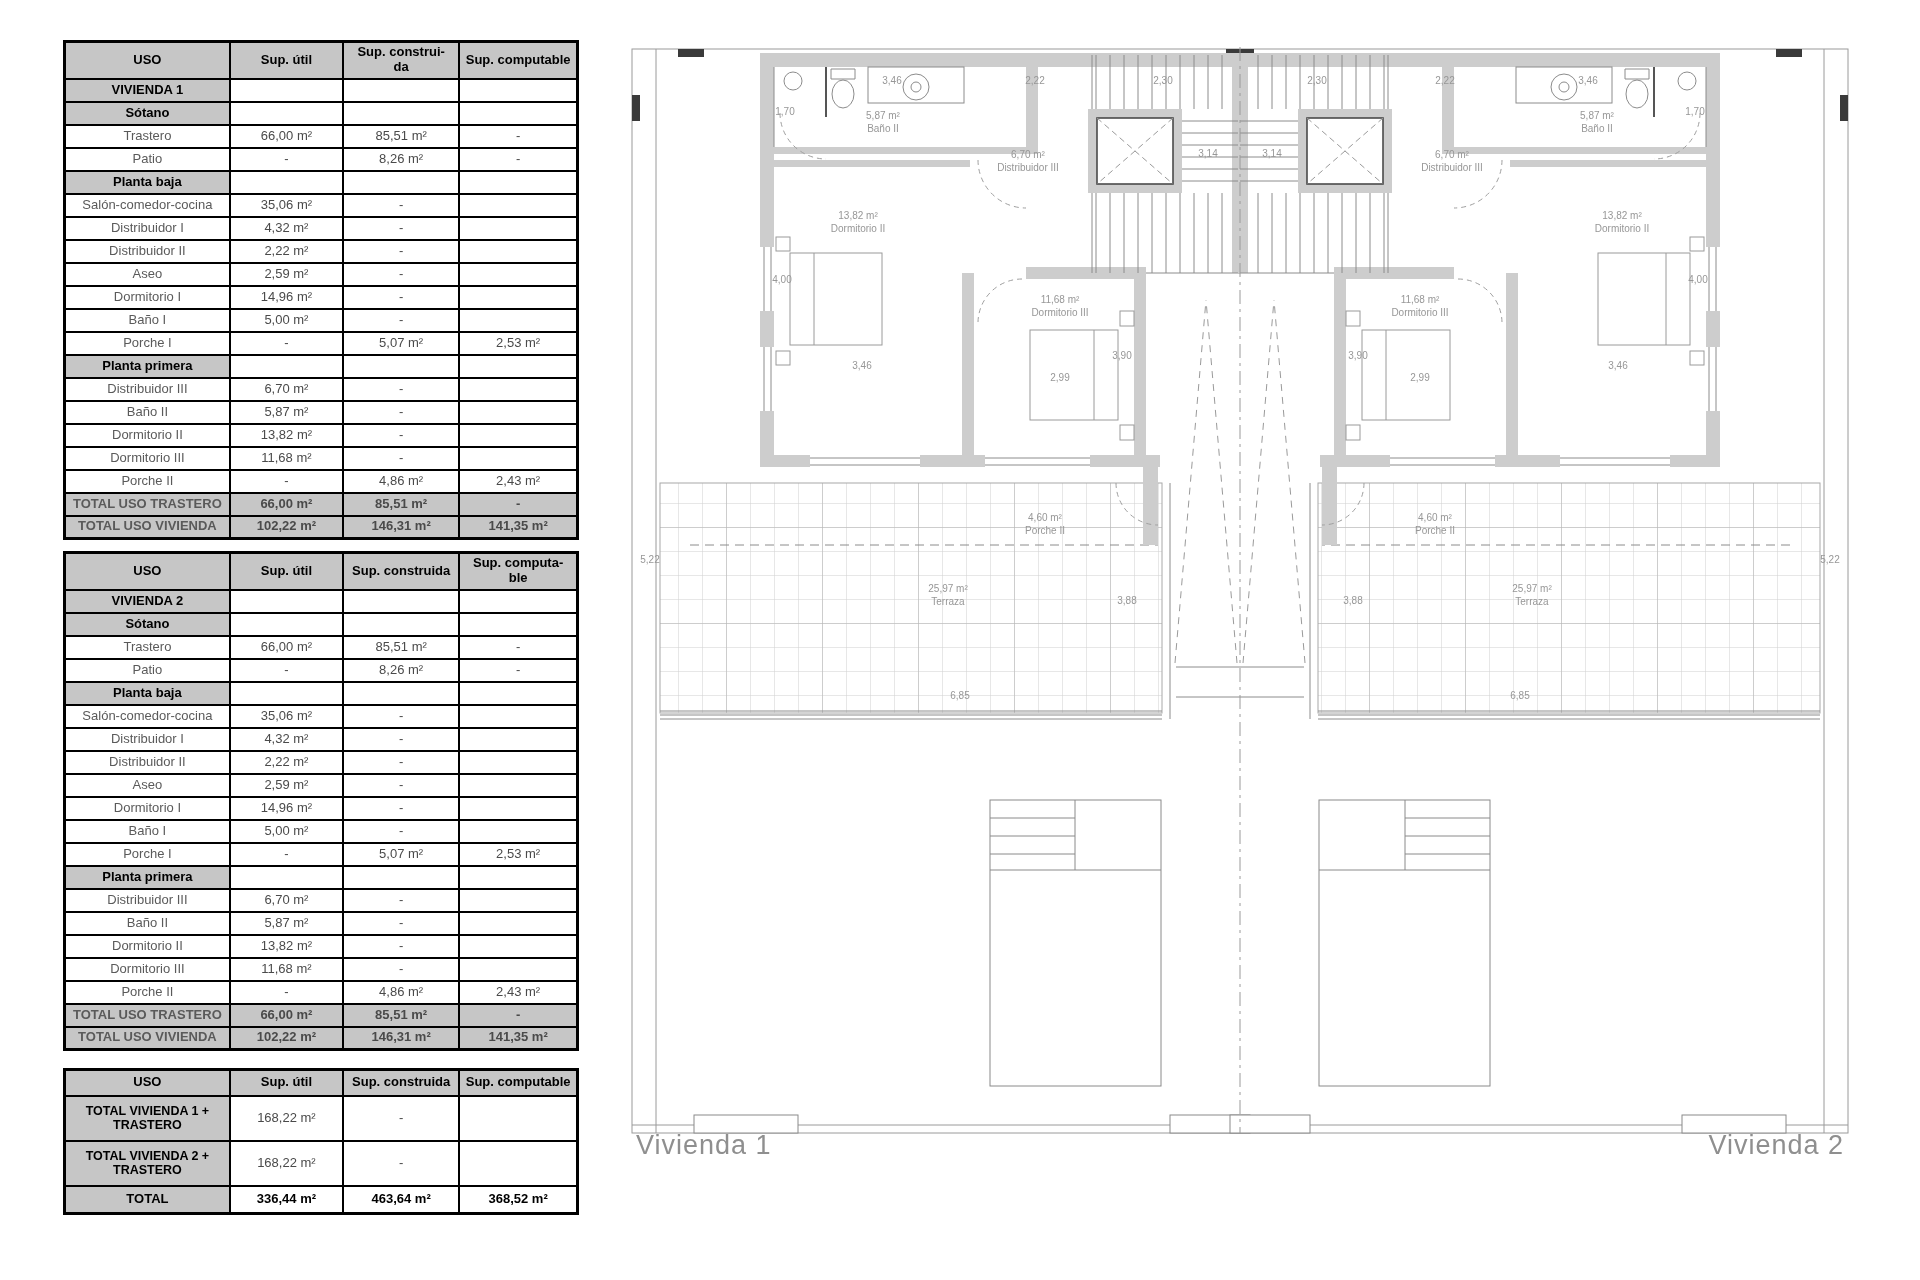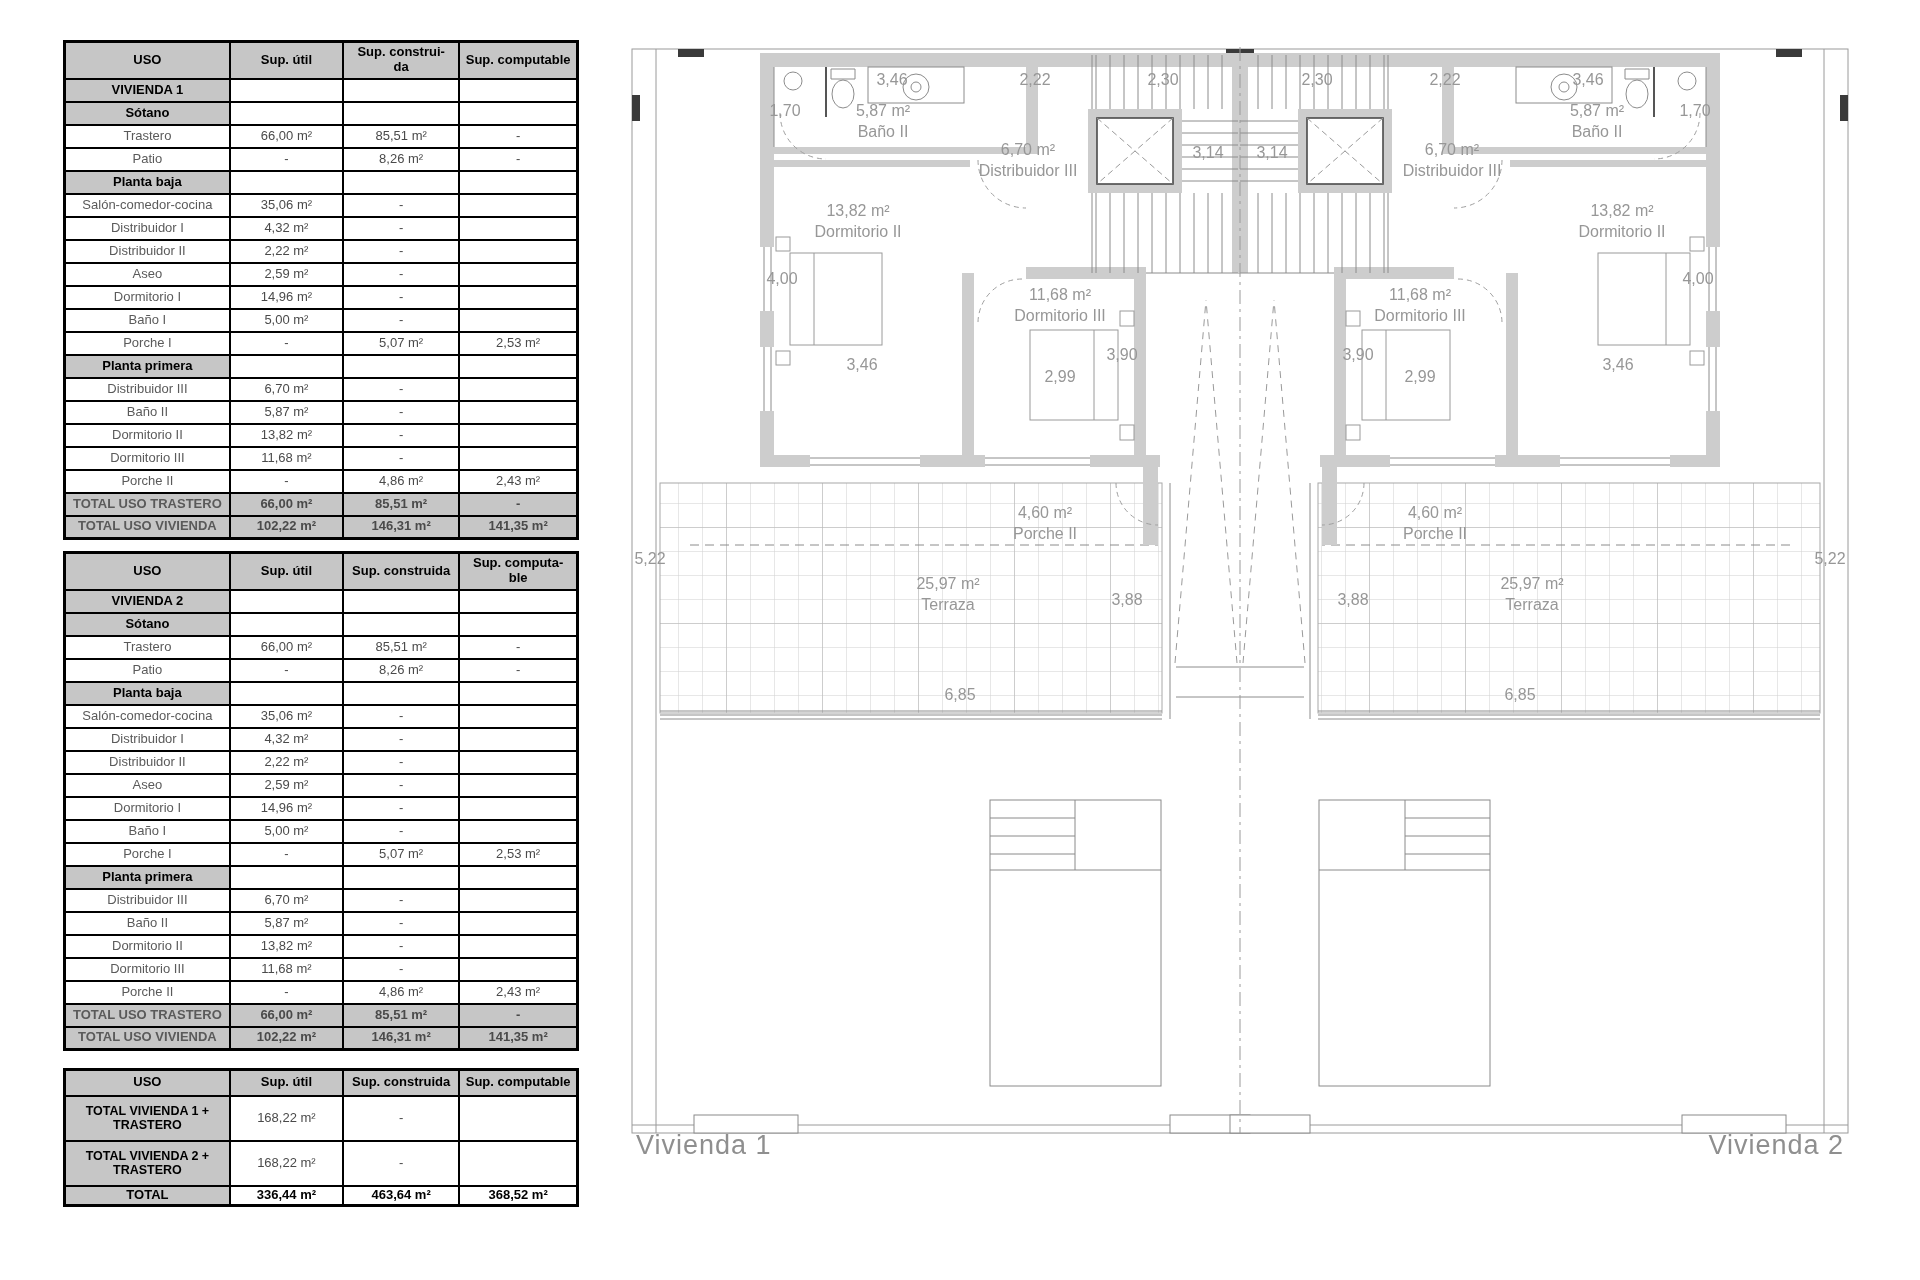--- a/index.html
+++ b/index.html
@@ -16,26 +16,26 @@
   .tbl tbody tr{height:23px;}
   .tbl td.lbl{color:#5a5a5a;}
   .tbl td.val{color:#4a4a4a;}
   tr.section td.lbl{background:#c6c6c6;color:#000;font-weight:bold;}
   tr.total td{background:#c6c6c6;color:#000;font-weight:bold;}
   tr.grand td.lbl{background:#c6c6c6;color:#000;font-weight:bold;white-space:pre-line;font-size:12.5px;}
   tr.grandtotal td.lbl{background:#c6c6c6;color:#000;font-weight:bold;}
   tr.grandtotal td.val{font-weight:bold;color:#000;margin-left:24px;}
   table.tbl-sum thead tr{height:26px;}
   table.tbl-sum tbody tr{height:45px;}
-  table.tbl-sum tbody tr.grandtotal{height:20px;}
+  table.tbl-sum tbody tr.grandtotal{height:28px;}
 
   
   #plan{position:absolute;left:630px;top:47px;width:1220px;height:1150px;}
   #plan svg{position:absolute;left:0;top:0;}
-  .plabel{position:absolute;transform:translate(-50%,-50%);font-size:16px;
+  .plabel{position:absolute;transform:translate(-50%,-50%);font-size:10px;
           color:#979797;white-space:pre-line;text-align:center;line-height:1.3;}
   .vlabel{position:absolute;font-size:27px;color:#8f8f8f;letter-spacing:1px;}
 </style>
 </head>
 <body>
 
 <table class="tbl" style="left:63px;top:40px;width:516px;">
   <colgroup>
       <col style="width:165px">
       <col style="width:113px">

